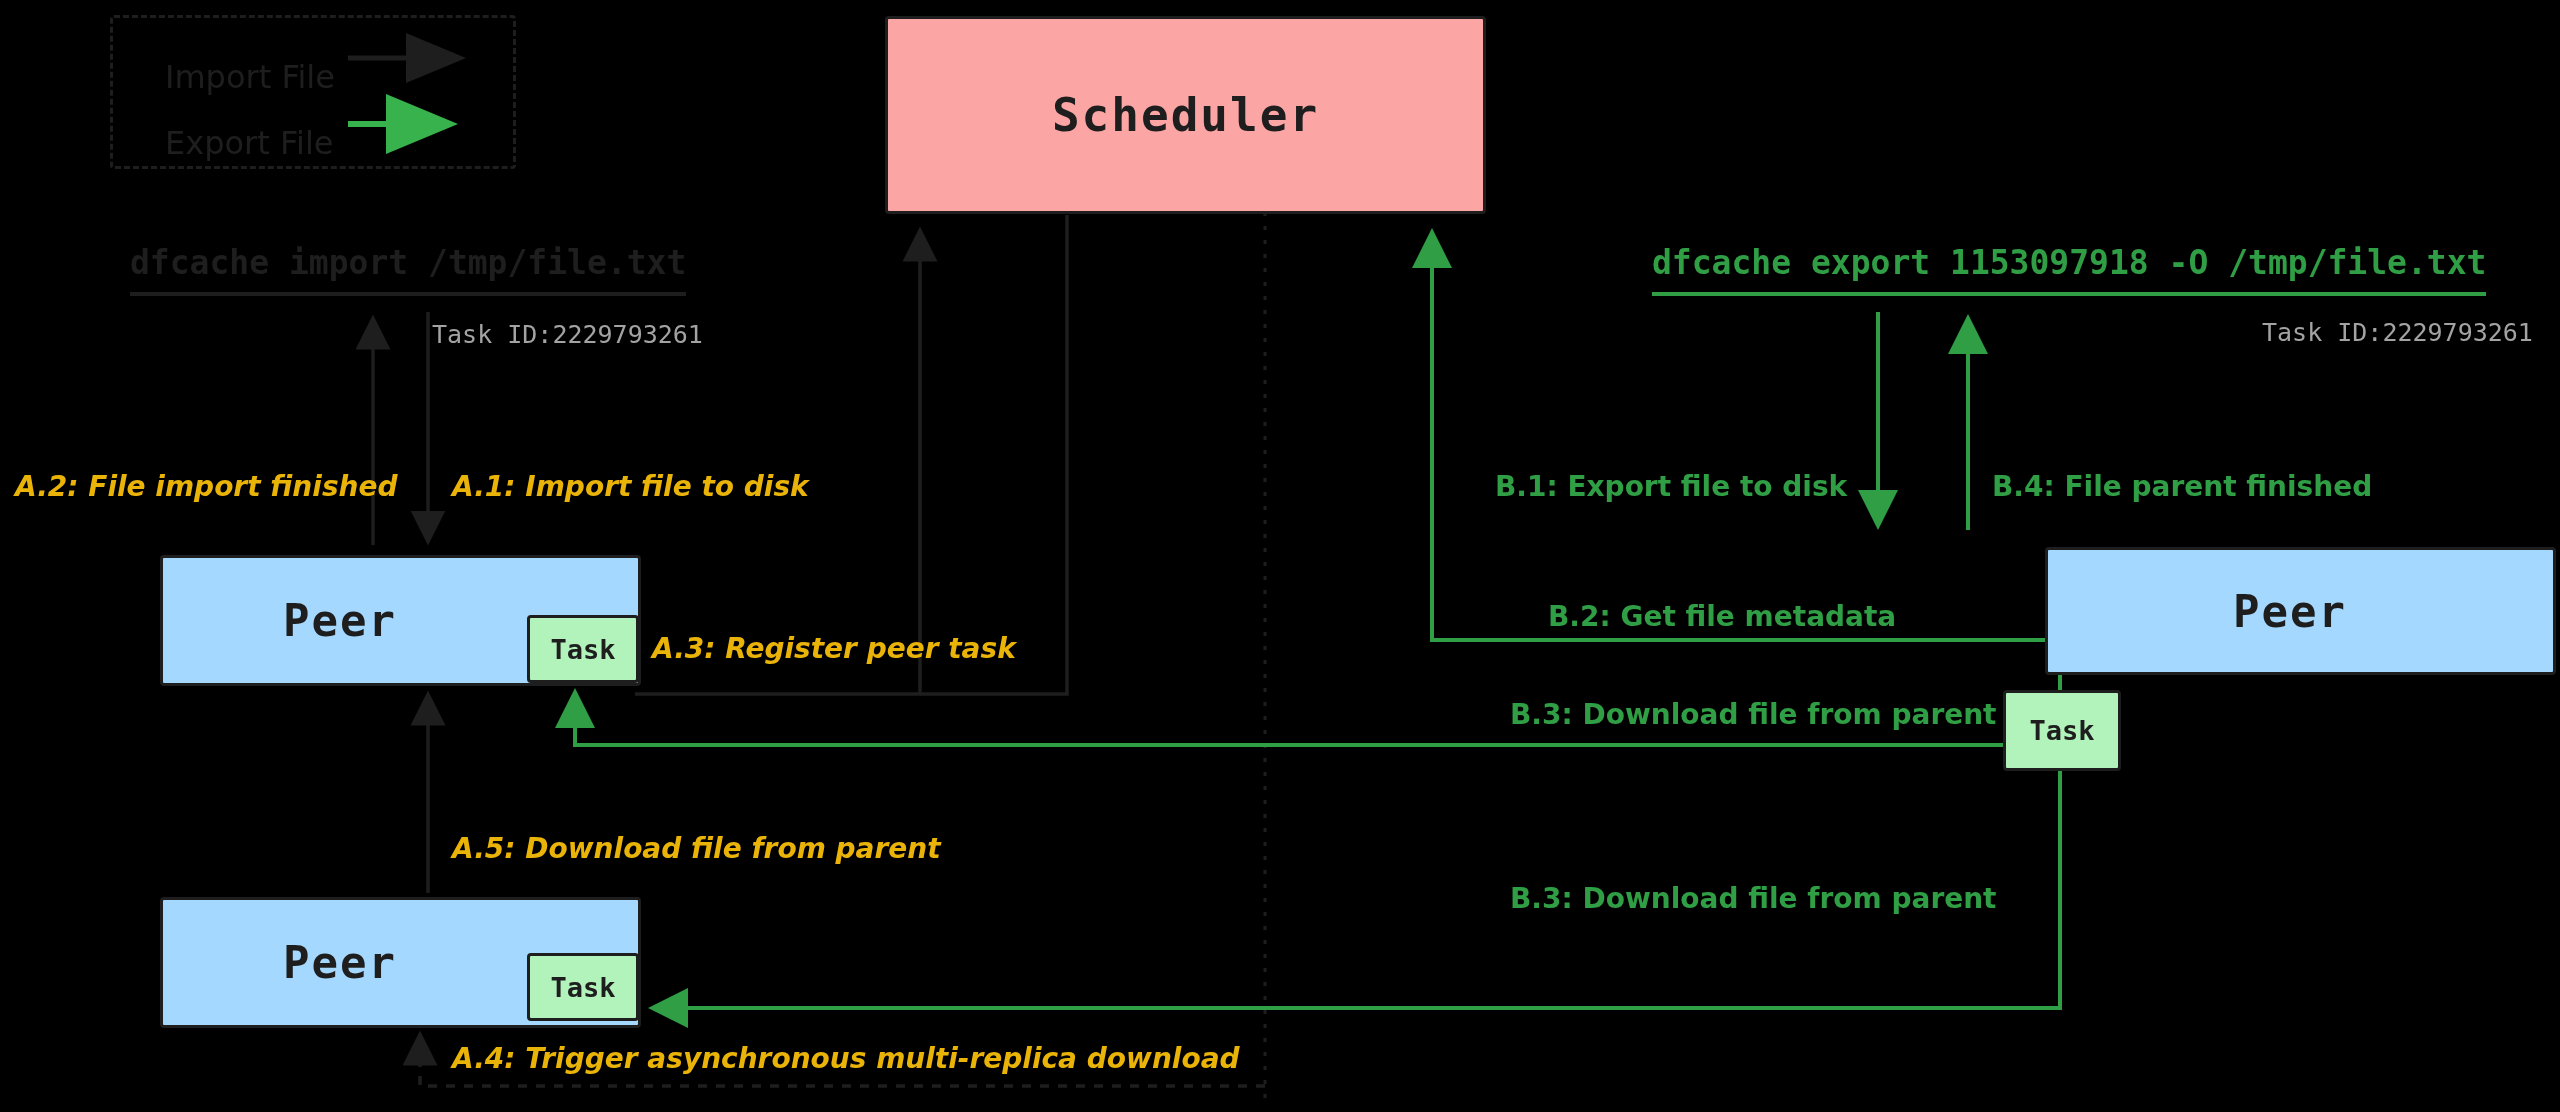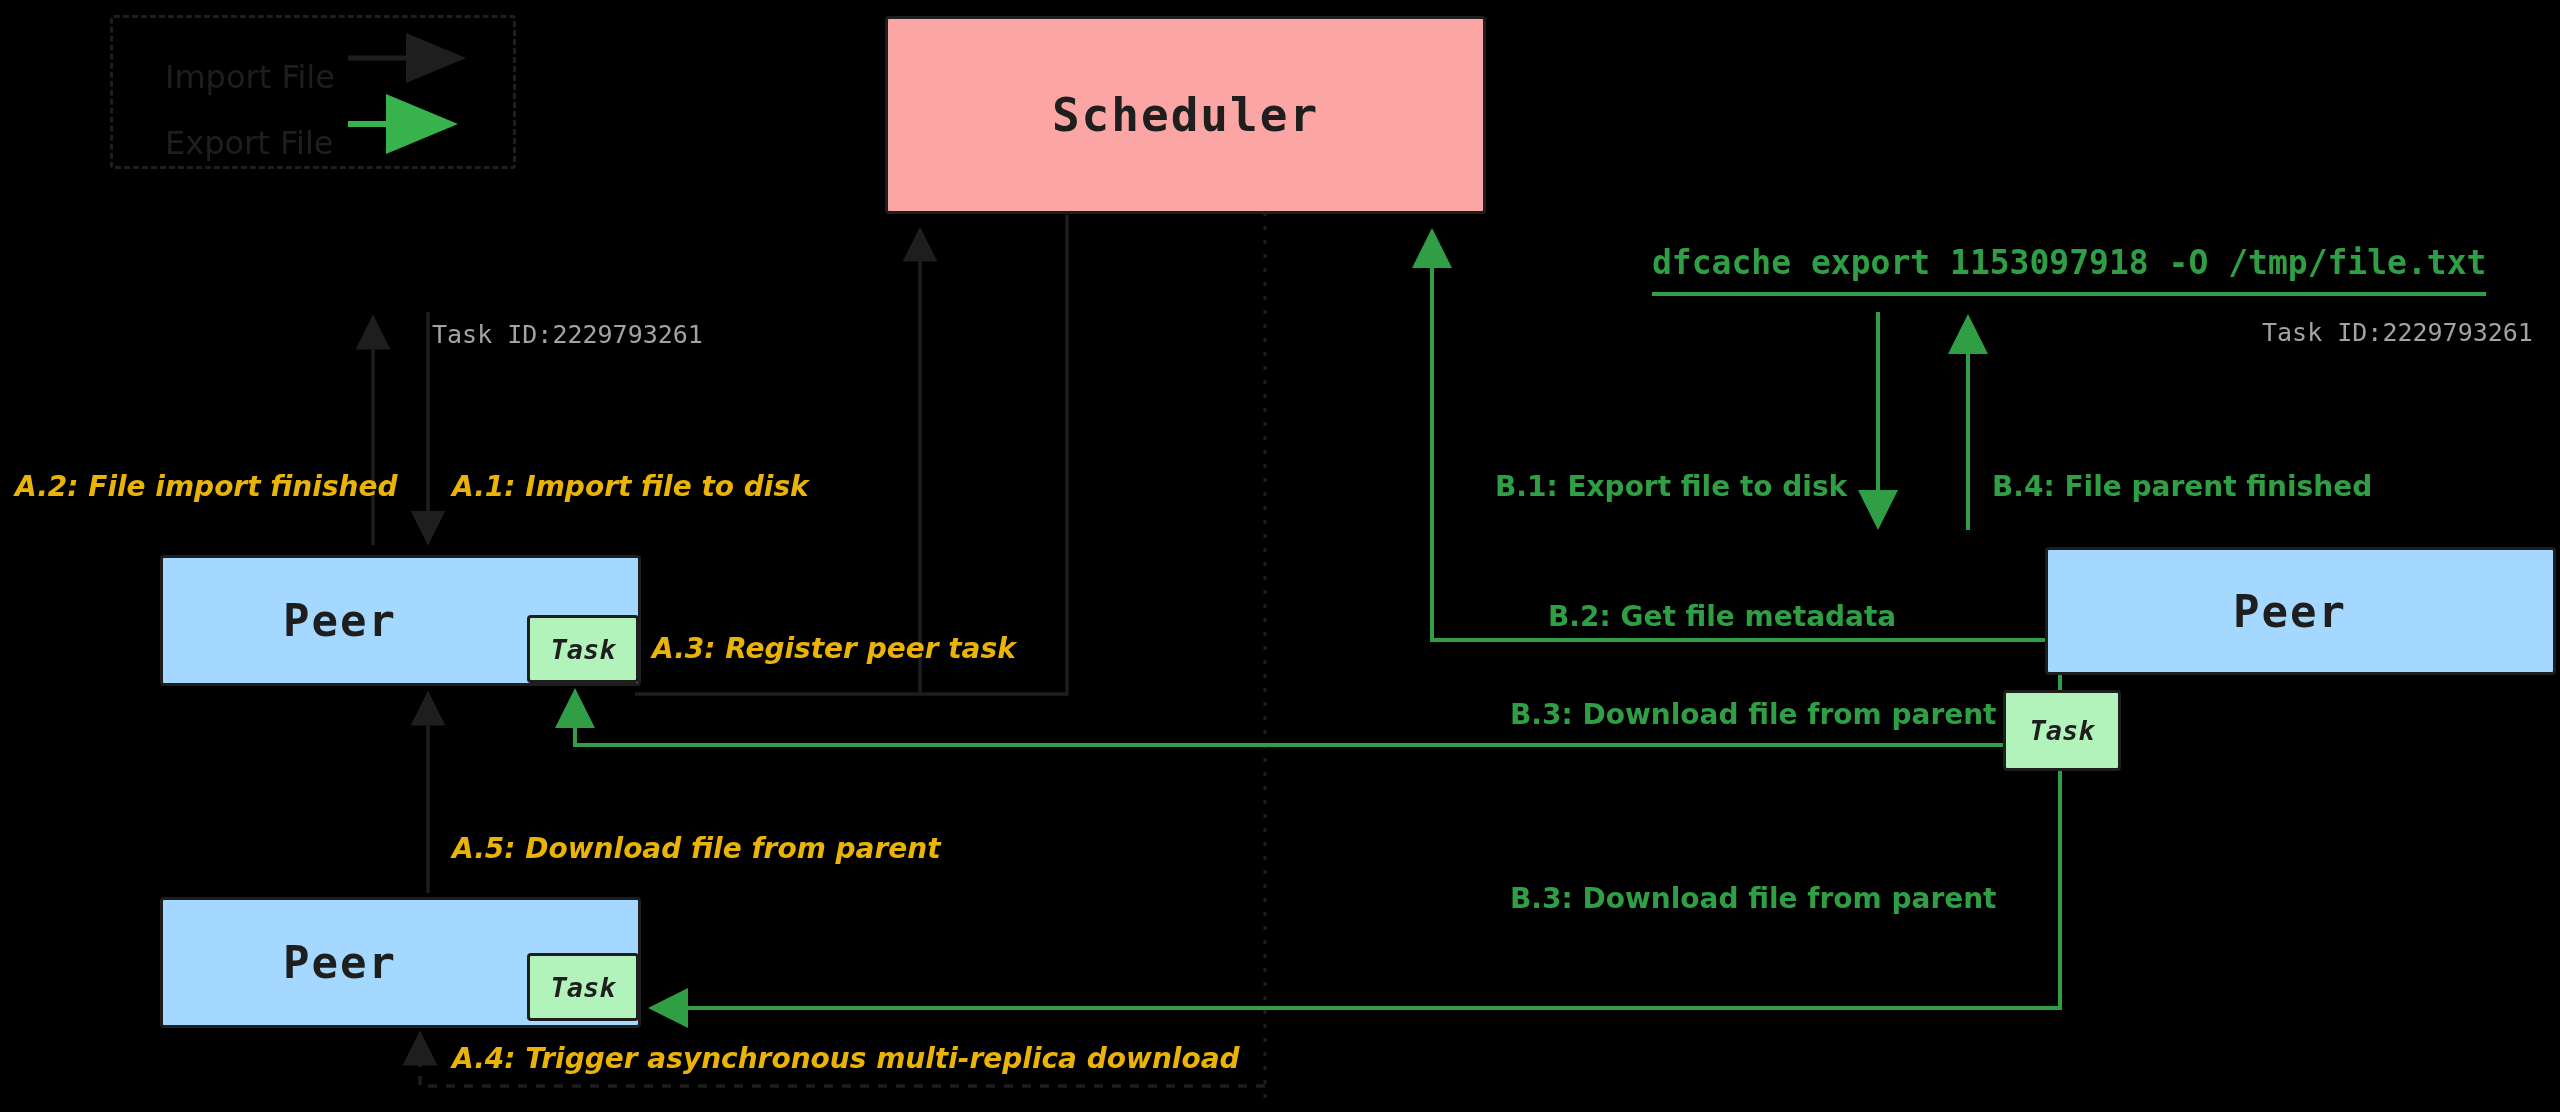--- a/index.html
+++ b/index.html
@@ -5,21 +5,21 @@
   html,body{margin:0;padding:0;background:#000;}
   #stage{position:relative;width:2560px;height:1112px;background:#000;overflow:hidden;
          font-family:"DejaVu Sans",sans-serif;}
   svg.wires{position:absolute;left:0;top:0;width:2560px;height:1112px;pointer-events:none;}
 
   
   .node{position:absolute;border:3px solid #1e1e1e;border-radius:4px;
         display:flex;align-items:center;justify-content:center;}
   .scheduler{background:#fca5a5;}
   .peer{background:#a5d8ff;justify-content:flex-start;}
-  .task{background:#b2f2bb;font-style:italic;}
+  .task{background:#b2f2bb;}
   .node-label{font-family:"DejaVu Sans Mono",monospace;color:#1e1e1e;font-weight:bold;}
   .scheduler .node-label{font-size:46px;letter-spacing:2px;}
   .peer .node-label{font-size:44px;letter-spacing:2px;margin-left:120px;}
   .peer3 .node-label{margin-left:185px;}
   .task .node-label{font-size:27px;}
 
   
   .cmd{position:absolute;font-family:"DejaVu Sans Mono",monospace;font-weight:bold;
        font-size:33px;padding-bottom:10px;white-space:nowrap;}
   .cmd-import{color:#1e1e1e;border-bottom:4px solid #1e1e1e;}
@@ -108,20 +108,21 @@
     <div class="node-label">Task</div>
   </div>
 
   <div class="node peer peer3" style="left:2045px;top:547px;width:505px;height:122px;">
     <div class="node-label">Peer</div>
   </div>
   <div class="node task" style="left:2003px;top:690px;width:112px;height:75px;">
     <div class="node-label">Task</div>
   </div>
 
+  <div class="cmd cmd-import" style="left:130px;top:243px;">dfcache import /tmp/file.txt</div>
   <div class="taskid" style="left:432px;top:320px;">Task ID:2229793261</div>
 
   <div class="cmd cmd-export" style="left:1652px;top:243px;">dfcache export 1153097918 -O /tmp/file.txt</div>
   <div class="taskid" style="left:2262px;top:318px;">Task ID:2229793261</div>
 
   <div class="step dark" style="left:15px;top:470px;">A.2: File import finished</div>
   <div class="step dark" style="left:452px;top:470px;">A.1: Import file to disk</div>
   <div class="step dark" style="left:652px;top:632px;">A.3: Register peer task</div>
   <div class="step dark" style="left:452px;top:832px;">A.5: Download file from parent</div>
   <div class="step dark" style="left:452px;top:1042px;">A.4: Trigger asynchronous multi-replica download</div>

